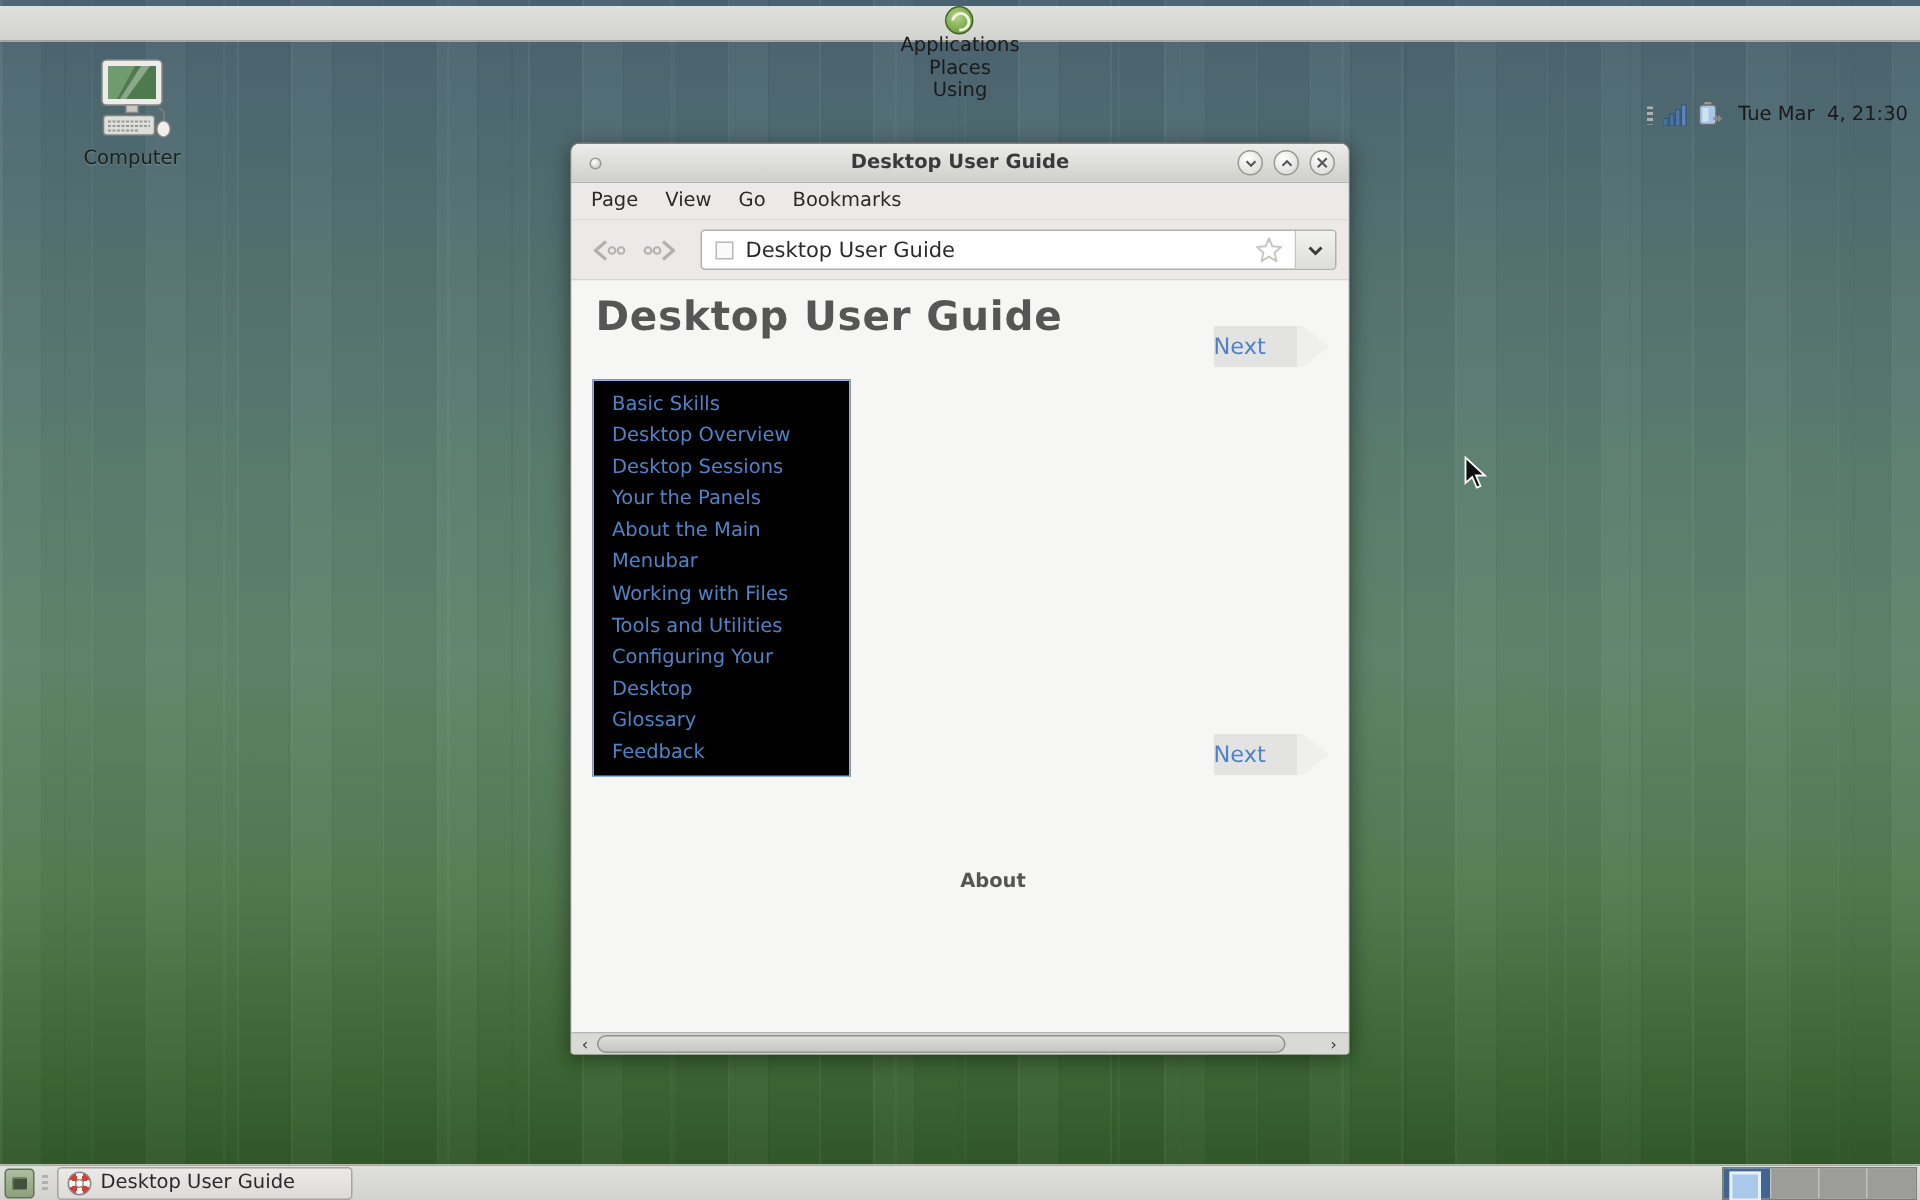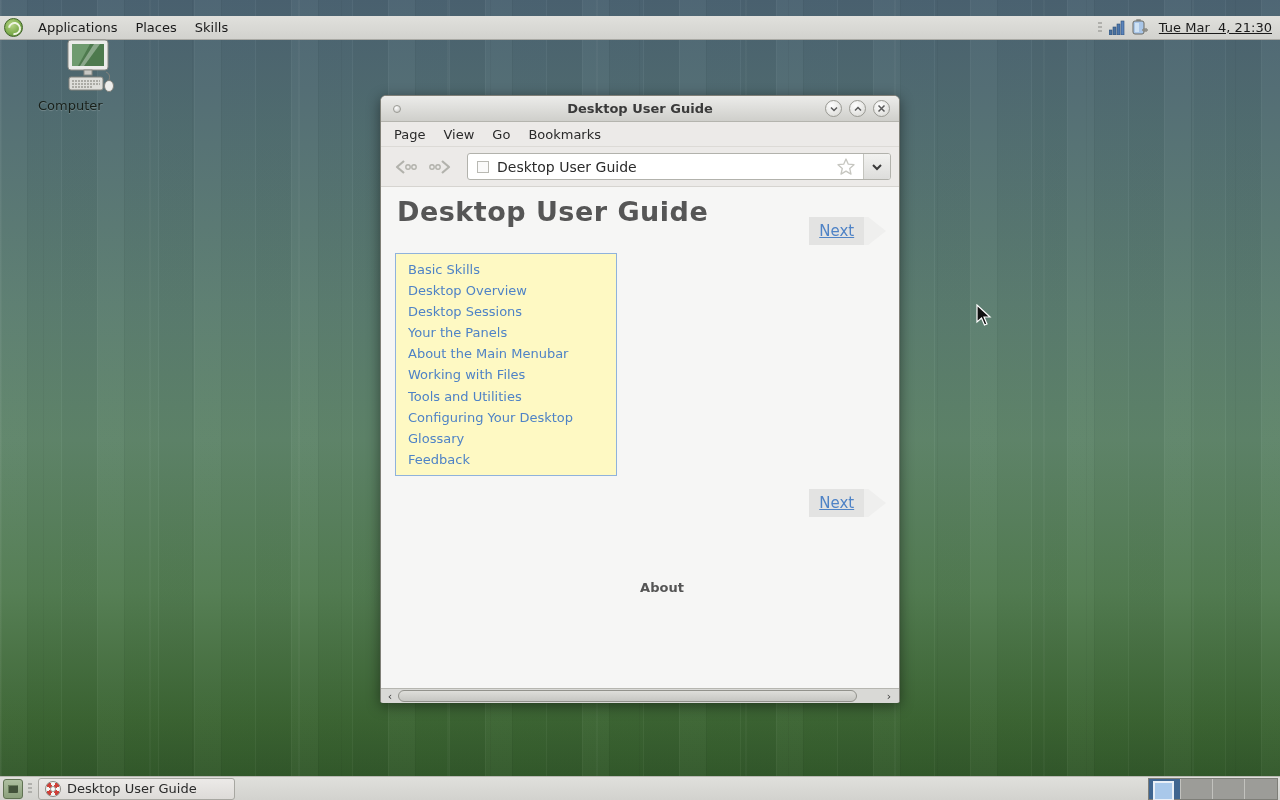--- a/index.html
+++ b/index.html
@@ -17,39 +17,39 @@
         rgba(255,255,255,.03) 0 2px, rgba(0,0,0,0) 2px 43px,
         rgba(0,0,0,.04) 43px 44px, rgba(0,0,0,0) 44px 149px),
       linear-gradient(180deg,#4b6372 0%,#537072 18%,#5b7d70 38%,
         #5f856a 55%,#527c51 74%,#3c6533 90%,#2e5327 100%);
   }
 
   
   .panel { position:absolute; left:0; width:1280px; height:24px;
     background:linear-gradient(180deg,#e0e0dc,#d2d2ce);
     font-size:13px; color:#1a1a1a; display:flex; align-items:center; }
-  .panel.top { top:16px; border-bottom:1px solid #a9a9a4; }
+  .panel.top { top:4px; border-bottom:1px solid #a9a9a4;flex-direction:column; }
   .panel.bottom { top:776px; border-top:1px solid #b8b8b2; }
 
   .mate-logo { width:19px; height:19px; border-radius:50%;
     background:radial-gradient(circle at 40% 35%,#b8d488,#7fae4e 55%,#53803a);
     border:1px solid #3f6326; margin:0 6px 0 4px; position:relative; flex:0 0 auto; }
   .mate-logo::after { content:""; position:absolute; left:3px; top:3px;
     width:9px; height:9px; border:2px solid #eef4e2; border-left-color:transparent;
     border-radius:50%; transform:rotate(-35deg); }
 
   .menu-item { padding:0 9px; height:24px; display:flex; align-items:center; cursor:default; }
 
   .tray { margin-left:auto; display:flex; align-items:center; gap:5px; padding-right:8px; }
   .grip { width:4px; height:12px; margin:0 2px;
     background:repeating-linear-gradient(180deg,#b0b0ac 0 2px,transparent 2px 4px); }
-  .clock { padding-left:4px; white-space:pre;text-decoration:underline; }
-
-  
-  .desk-icon { position:absolute; left:38px; width:100px; }
+  .clock { padding-left:4px; white-space:pre; }
+
+  
+  .desk-icon { position:absolute; left:38px; width:100px; text-align:center; }
   .desk-icon .glyph { display:flex; justify-content:center; }
   .desk-icon .lbl { margin-top:2px; font-size:13px; color:#18201a;
     text-shadow:0 1px 1px rgba(255,255,255,.22); }
 
   
   .window { position:absolute; left:380px; top:95px; width:520px; height:608px;
     border:1px solid #808078; border-radius:6px 6px 2px 2px;
     box-shadow:0 3px 14px rgba(0,0,0,.45); background:#f6f6f5; }
   .titlebar { height:26px; border-radius:5px 5px 0 0;
     background:linear-gradient(180deg,#ececea,#cfcfcb);
@@ -59,21 +59,21 @@
     background:radial-gradient(circle at 35% 30%,#fff,#c2c2be);
     border:1px solid #9a9a94; margin-left:12px; }
   .titlebar .title { position:absolute; left:0; right:0; text-align:center;
     font-size:13px; font-weight:bold; color:#3a3a3a; }
   .win-btns { margin-left:auto; display:flex; gap:7px; padding-right:9px; position:relative; }
   .win-btn { width:17px; height:17px; border-radius:50%;
     background:radial-gradient(circle at 38% 30%,#fefefe,#d6d6d2);
     border:1px solid #999993; display:flex; align-items:center; justify-content:center; }
 
   .menubar { height:25px; background:#eceae8; border-bottom:1px solid #dcdad6;
-    display:flex; align-items:center; padding-left:4px; font-size:13px; color:#2a2a2a; }
+    display:flex; align-items:flex-end; padding-left:4px; font-size:13px; color:#2a2a2a; }
   .menubar .menu-item { height:25px; }
 
   .toolbar { height:40px; background:#eceae8; border-bottom:1px solid #d6d4d0;
     display:flex; align-items:center; padding:0 8px; }
   .nav-btn { width:34px; height:28px; display:flex; align-items:center; justify-content:center; }
   .locbar { margin-left:10px; flex:1; height:27px; background:#fff;
     border:1px solid #b2b2ac; border-radius:3px; display:flex; align-items:center; }
   .locbar .page-ic { width:12px; height:12px; border:1px solid #b9b9b3;
     background:#fafafa; margin:0 8px 0 9px; flex:0 0 auto; }
   .locbar .loc-text { font-size:14px; color:#2a2a2a; flex:1; }
@@ -81,25 +81,25 @@
     background:linear-gradient(180deg,#f2f2f0,#dddddb);
     border-radius:0 2px 2px 0; display:flex; align-items:center; justify-content:center; }
 
   .content { position:relative; height:501px; background:#f6f6f5; overflow:hidden; }
   .content h1 { position:absolute; left:16px; top:9px; font-size:27px;
     font-weight:bold; color:#565656; letter-spacing:.5px; }
   .next-btn { position:absolute; right:13px; width:77px; height:28px;
     background:linear-gradient(90deg,#e3e3e2 0 72%,#efefee 72% 100%);
     clip-path:polygon(0 0,77% 0,100% 50%,77% 100%,0 100%);
     display:flex; align-items:center; }
-  .next-btn span { width:72%; text-align:center; font-size:15px; color:#4f83c6;text-decoration:underline; }
+  .next-btn span { width:72%; text-align:left; font-size:15px; color:#4f83c6; }
   .next-1 { top:30px; } .next-2 { top:302px; }
 
-  .linkbox { position:absolute; left:14px; top:66px; width:222px;
-    background:#fef9c3; border:1px solid #8fb2dc; padding:5px 0; }
+  .linkbox { position:absolute; left:14px; top:66px; width:172px;
+    background:#000000; border:1px solid #8fb2dc; padding:5px 0; }
   .linkbox a { display:block; font-size:13px; line-height:21.1px;
     color:#4f83c6; text-decoration:none; padding:0 12px; }
 
   .about { position:absolute; left:16px; right:0; top:393px; text-align:center;
     font-size:13px; font-weight:bold; color:#555;margin-left:28px; }
 
   .hscroll { position:relative; height:15px; background:#d9d9d6;
     border-top:1px solid #b6b6b0; border-radius:0 0 2px 2px; }
   .hscroll .arr { position:absolute; top:0; height:14px; width:14px;
     display:flex; align-items:center; justify-content:center;
@@ -140,21 +140,21 @@
 </style>
 </head>
 <body>
 
 <div class="desktop">
 
   <div class="panel top">
     <span class="mate-logo"></span>
     <span class="menu-item">Applications</span>
     <span class="menu-item">Places</span>
-    <span class="menu-item">Skills</span>
+    <span class="menu-item">Using</span>
     <span class="tray">
       <span class="grip"></span>
       <svg width="17" height="15">
         <rect x="0" y="10" width="3" height="5" fill="#49719f" stroke="#2e4f78" stroke-width="0.6"></rect>
         <rect x="4" y="7" width="3" height="8" fill="#49719f" stroke="#2e4f78" stroke-width="0.6"></rect>
         <rect x="8" y="4" width="3" height="11" fill="#4d77ab" stroke="#2e4f78" stroke-width="0.6"></rect>
         <rect x="12" y="1" width="3" height="14" fill="#5b84bb" stroke="#2e4f78" stroke-width="0.6"></rect>
       </svg>
       <svg width="19" height="17">
         <rect x="5" y="0" width="5" height="2" rx="1" fill="#9a9a94"></rect>

